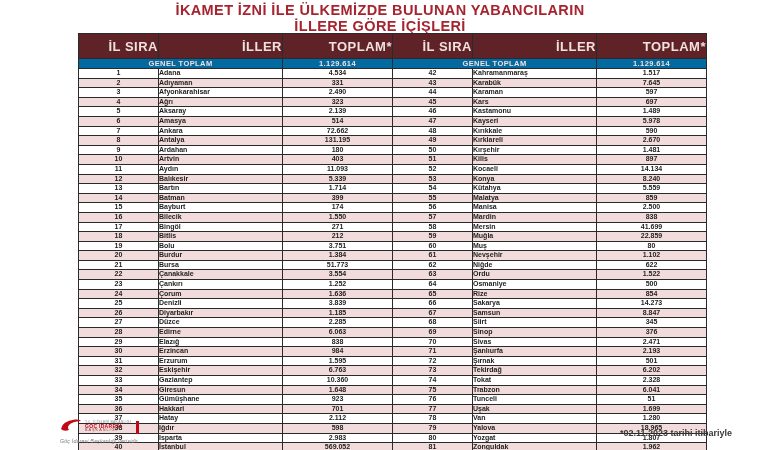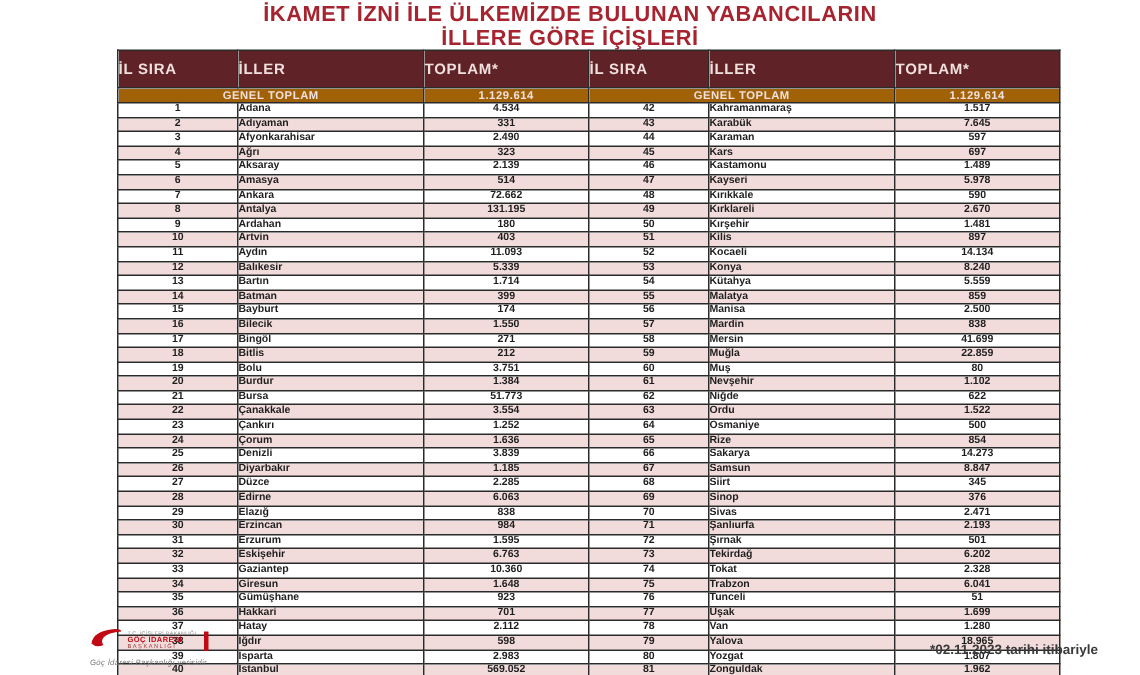--- a/index.html
+++ b/index.html
@@ -7,23 +7,23 @@
         font-family:"Liberation Sans","DejaVu Sans",sans-serif;}
 
   
   #title{position:absolute;top:3px;left:0;width:760px;text-align:center;
          color:#A6242F;font-weight:bold;font-size:14.5px;line-height:1.1;letter-spacing:.4px;}
 
   
   #tbl{position:absolute;left:78px;top:33px;width:628px;height:392px;
        border-collapse:collapse;table-layout:fixed;}
   #tbl th,#tbl td{border:1px solid #2A2A2A;padding:0;margin:0;overflow:hidden;white-space:nowrap;}
-  #tbl th{background:#5E2227;color:#F1E0DE;font-size:10px;font-weight:bold;
-          letter-spacing:.5px;height:24px;text-align:left;}
-  tr.genel td{background:#a16207;color:#F1E0DE;font-size:7.5px;font-weight:bold;
+  #tbl th{background:#5E2227;color:#F1E0DE;font-size:13px;font-weight:bold;
+          letter-spacing:.5px;height:24px;text-align:right;}
+  tr.genel td{background:#0369a1;color:#F1E0DE;font-size:7.5px;font-weight:bold;
               text-align:center;letter-spacing:.4px;height:9px;line-height:9px;}
   tbody td{font-size:7px;font-weight:bold;color:#1E1E1E;line-height:8.6px;}
   td.c-num{text-align:center;}
   td.c-name{text-align:left;padding-left:4px;}
   tr.r-white td{background:#FFFFFF;}
   tr.r-pink td{background:#F2DCDB;}
   
   td.hl{border-top:2px solid #E00613;border-bottom:2px solid #E00613;}
   td.hl-l{border-left:2px solid #E00613;}
   td.hl-r{border-right:2px solid #E00613;}

